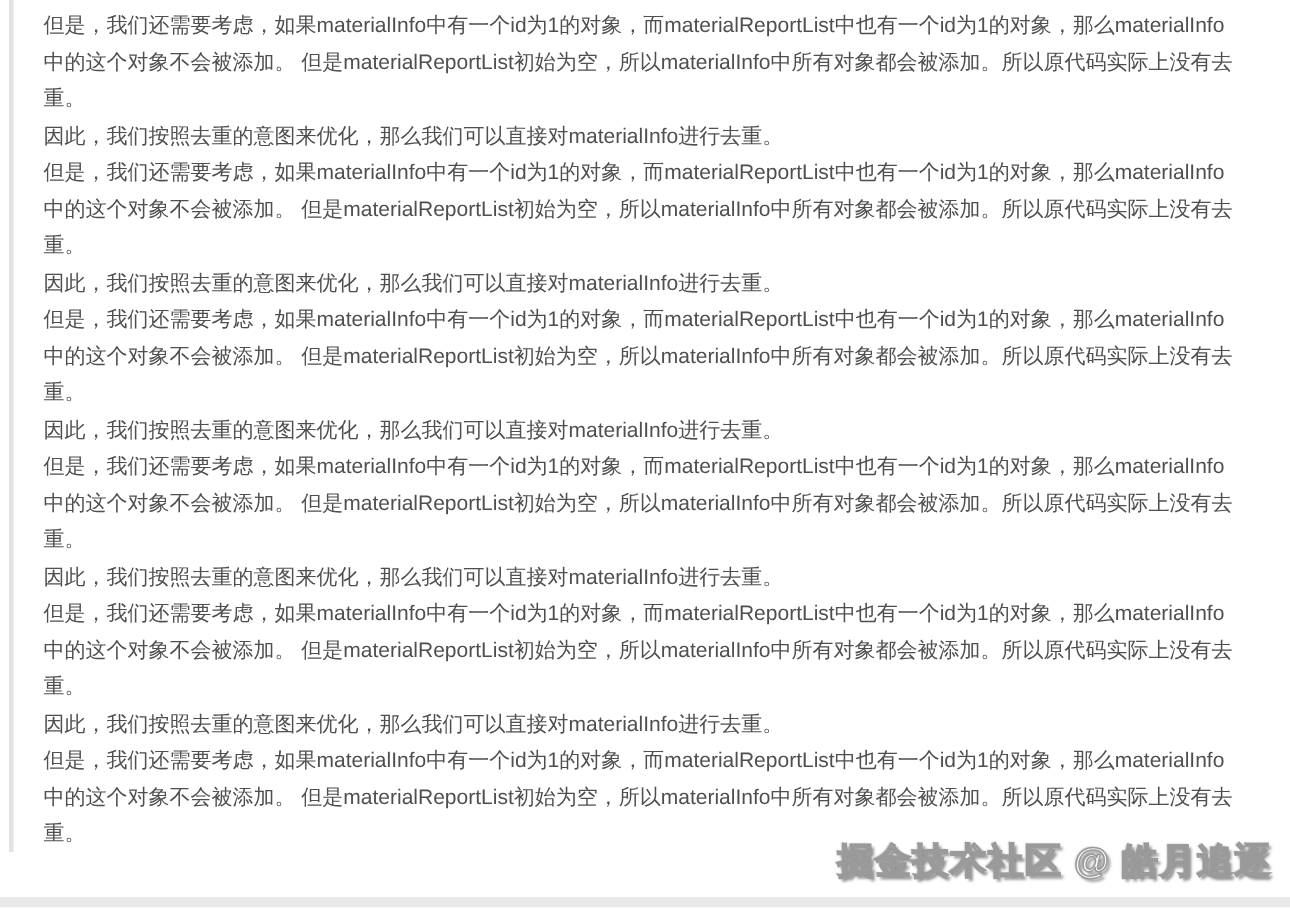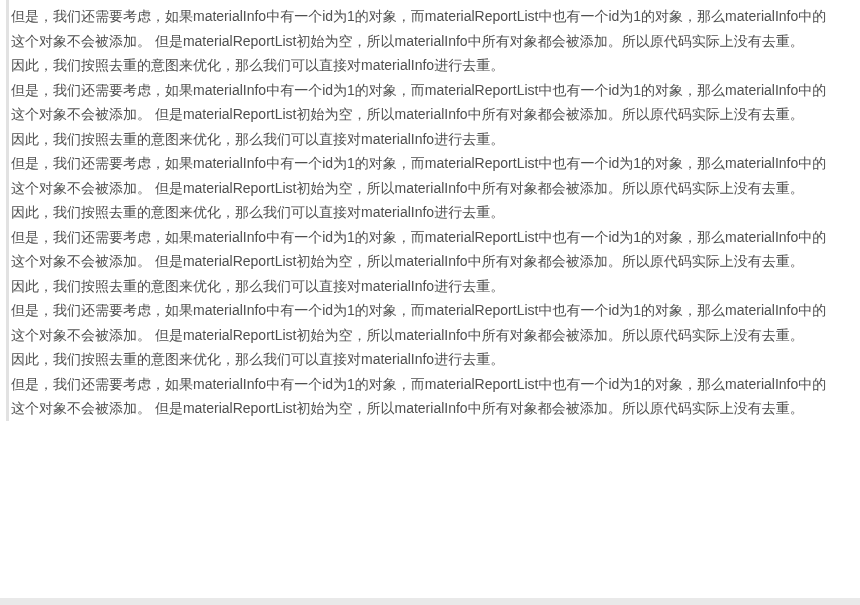--- a/index.html
+++ b/index.html
@@ -17,21 +17,21 @@
       width: 860px;
       height: 605px;
       background: var(--background);
       font-family: "Liberation Sans", sans-serif;
       overflow: hidden;
       position: relative;
     }
     .quote-block {
       margin: 0 30px 0 6px;
       border-left: 3px solid var(--quote-border);
-      padding: 4px 0 0 2px;
+      padding: 4px 0 0 20px;
     }
     .quote-block p {
       margin: 0;
       font-size: 14px;
       line-height: 24.5px;
       color: var(--text);
       word-break: break-all;
       overflow-wrap: anywhere;
       text-align: left;
     }
@@ -67,15 +67,16 @@
     <p>因此，我们按照去重的意图来优化，那么我们可以直接对materialInfo进行去重。</p>
     <p>但是，我们还需要考虑，如果materialInfo中有一个id为1的对象，而materialReportList中也有一个id为1的对象，那么materialInfo中的这个对象不会被添加。 但是materialReportList初始为空，所以materialInfo中所有对象都会被添加。所以原代码实际上没有去重。</p>
     <p>因此，我们按照去重的意图来优化，那么我们可以直接对materialInfo进行去重。</p>
     <p>但是，我们还需要考虑，如果materialInfo中有一个id为1的对象，而materialReportList中也有一个id为1的对象，那么materialInfo中的这个对象不会被添加。 但是materialReportList初始为空，所以materialInfo中所有对象都会被添加。所以原代码实际上没有去重。</p>
     <p>因此，我们按照去重的意图来优化，那么我们可以直接对materialInfo进行去重。</p>
     <p>但是，我们还需要考虑，如果materialInfo中有一个id为1的对象，而materialReportList中也有一个id为1的对象，那么materialInfo中的这个对象不会被添加。 但是materialReportList初始为空，所以materialInfo中所有对象都会被添加。所以原代码实际上没有去重。</p>
     <p>因此，我们按照去重的意图来优化，那么我们可以直接对materialInfo进行去重。</p>
     <p>但是，我们还需要考虑，如果materialInfo中有一个id为1的对象，而materialReportList中也有一个id为1的对象，那么materialInfo中的这个对象不会被添加。 但是materialReportList初始为空，所以materialInfo中所有对象都会被添加。所以原代码实际上没有去重。</p>
   </blockquote>
 
+  <div class="watermark">掘金技术社区 @ 皓月追逐</div>
 
   <div class="bottom-bar"></div>
 </div>
 
 </body></html>

